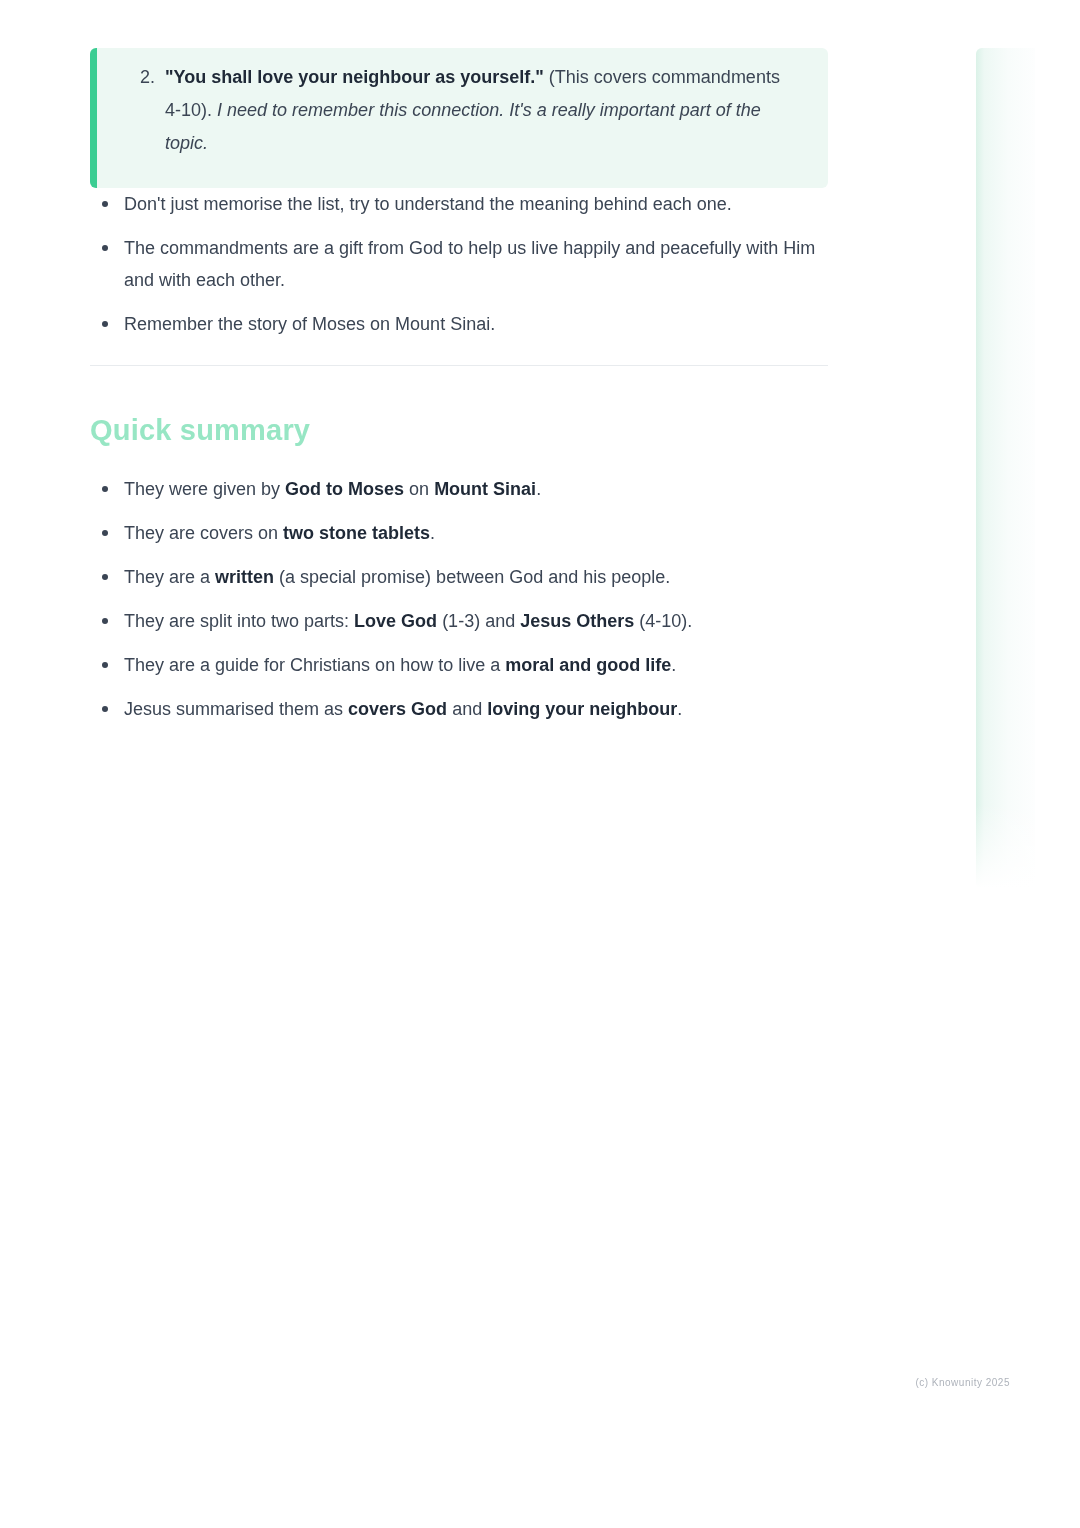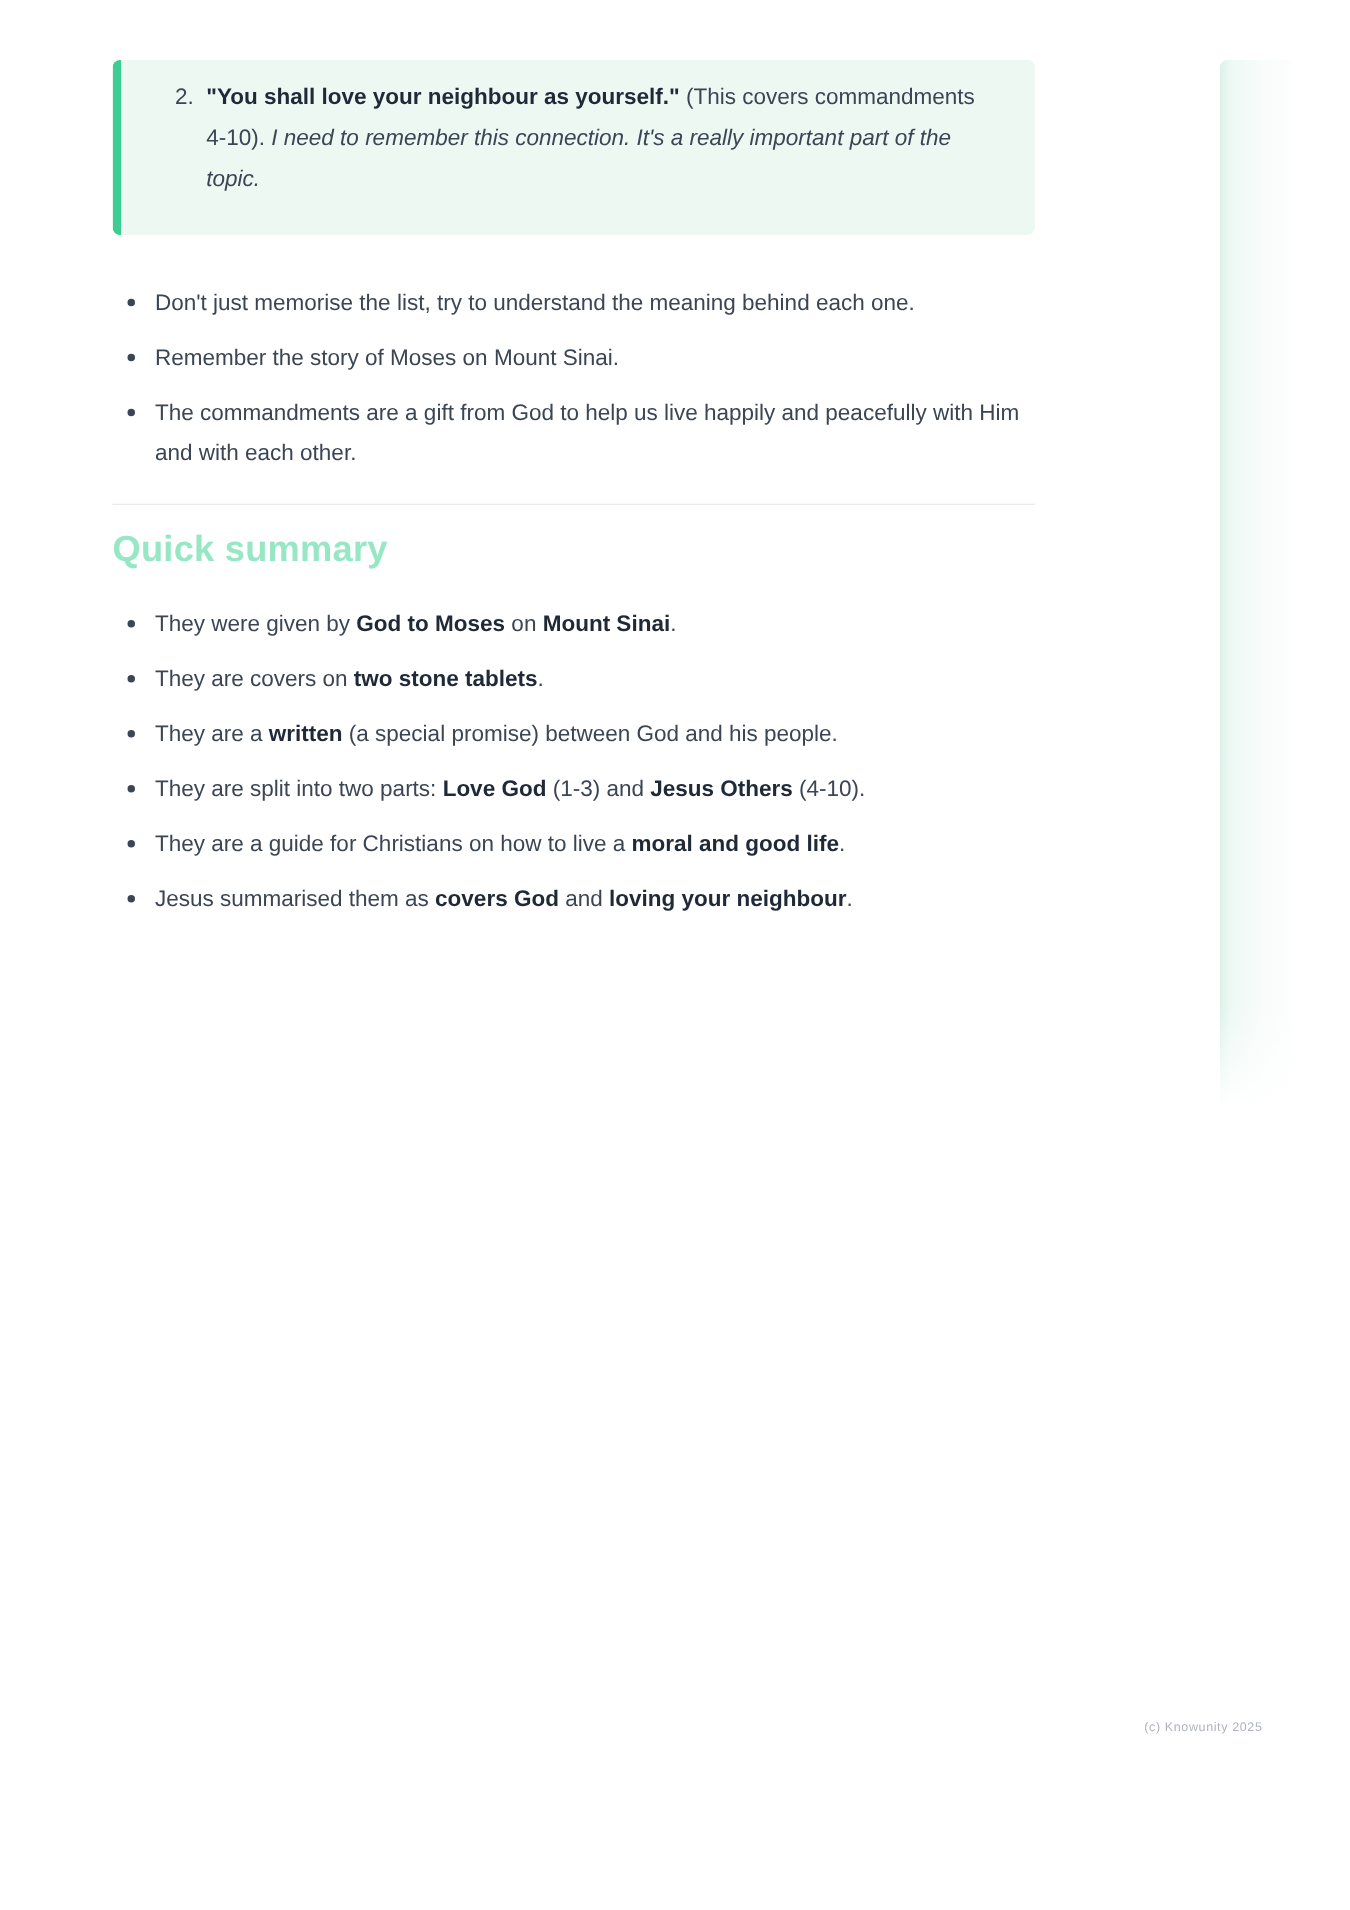--- a/index.html
+++ b/index.html
@@ -63,21 +63,20 @@
   .bullet-list li::before{
     content:"";
     position:absolute;
     left:12px;
     width:6px;
     height:6px;
     border-radius:50%;
     background:var(--text);
   }
   .tips{
-    margin-top:38px;
   }
   .tips li{
     line-height:32px;
     margin-bottom:12px;
   }
   .tips li::before{ top:13px; }
   .summary-list{
     margin-top:27px;
   }
   .summary-list li{
@@ -88,21 +87,21 @@
   
   .b{ font-weight:700; color:var(--text-bold); }
   .i{ font-style:italic; }
   
   .divider{
     border:none;
     border-top:1px solid var(--divider);
     margin-top:25px;
   }
   .summary-heading{
-    margin-top:20px;
+    margin-top:48px;
     font-size:29px;
     font-weight:700;
     letter-spacing:0.2px;
     color:var(--heading-green);
   }
   
   .side-strip{
     position:absolute;
     left:976px;
     top:48px;
@@ -131,22 +130,22 @@
 
     <div class="callout">
       <div class="callout-inner">
         <span class="callout-number">2.</span>
         <p class="callout-text"><span class="b">"You shall love your neighbour as yourself."</span><span> (This covers commandments 4-10). </span><span class="i">I need to remember this connection. It's a really important part of the topic.</span></p>
       </div>
     </div>
 
     <ul class="bullet-list tips">
         <li><span>Don't just memorise the list, try to understand the meaning behind each one.</span></li>
+        <li><span>The commandments are a gift from God to help us live happily and peacefully with Him and with each other.</span></li>
         <li><span>Remember the story of Moses on Mount Sinai.</span></li>
-        <li><span>The commandments are a gift from God to help us live happily and peacefully with Him and with each other.</span></li>
       </ul>
 
     <hr class="divider">
 
     <h2 class="summary-heading">Quick summary</h2>
 
     <ul class="bullet-list summary-list">
         <li><span>They were given by </span><span class="b">God to Moses</span><span> on </span><span class="b">Mount Sinai</span><span>.</span></li>
         <li><span>They are covers on </span><span class="b">two stone tablets</span><span>.</span></li>
         <li><span>They are a </span><span class="b">written</span><span> (a special promise) between God and his people.</span></li>

